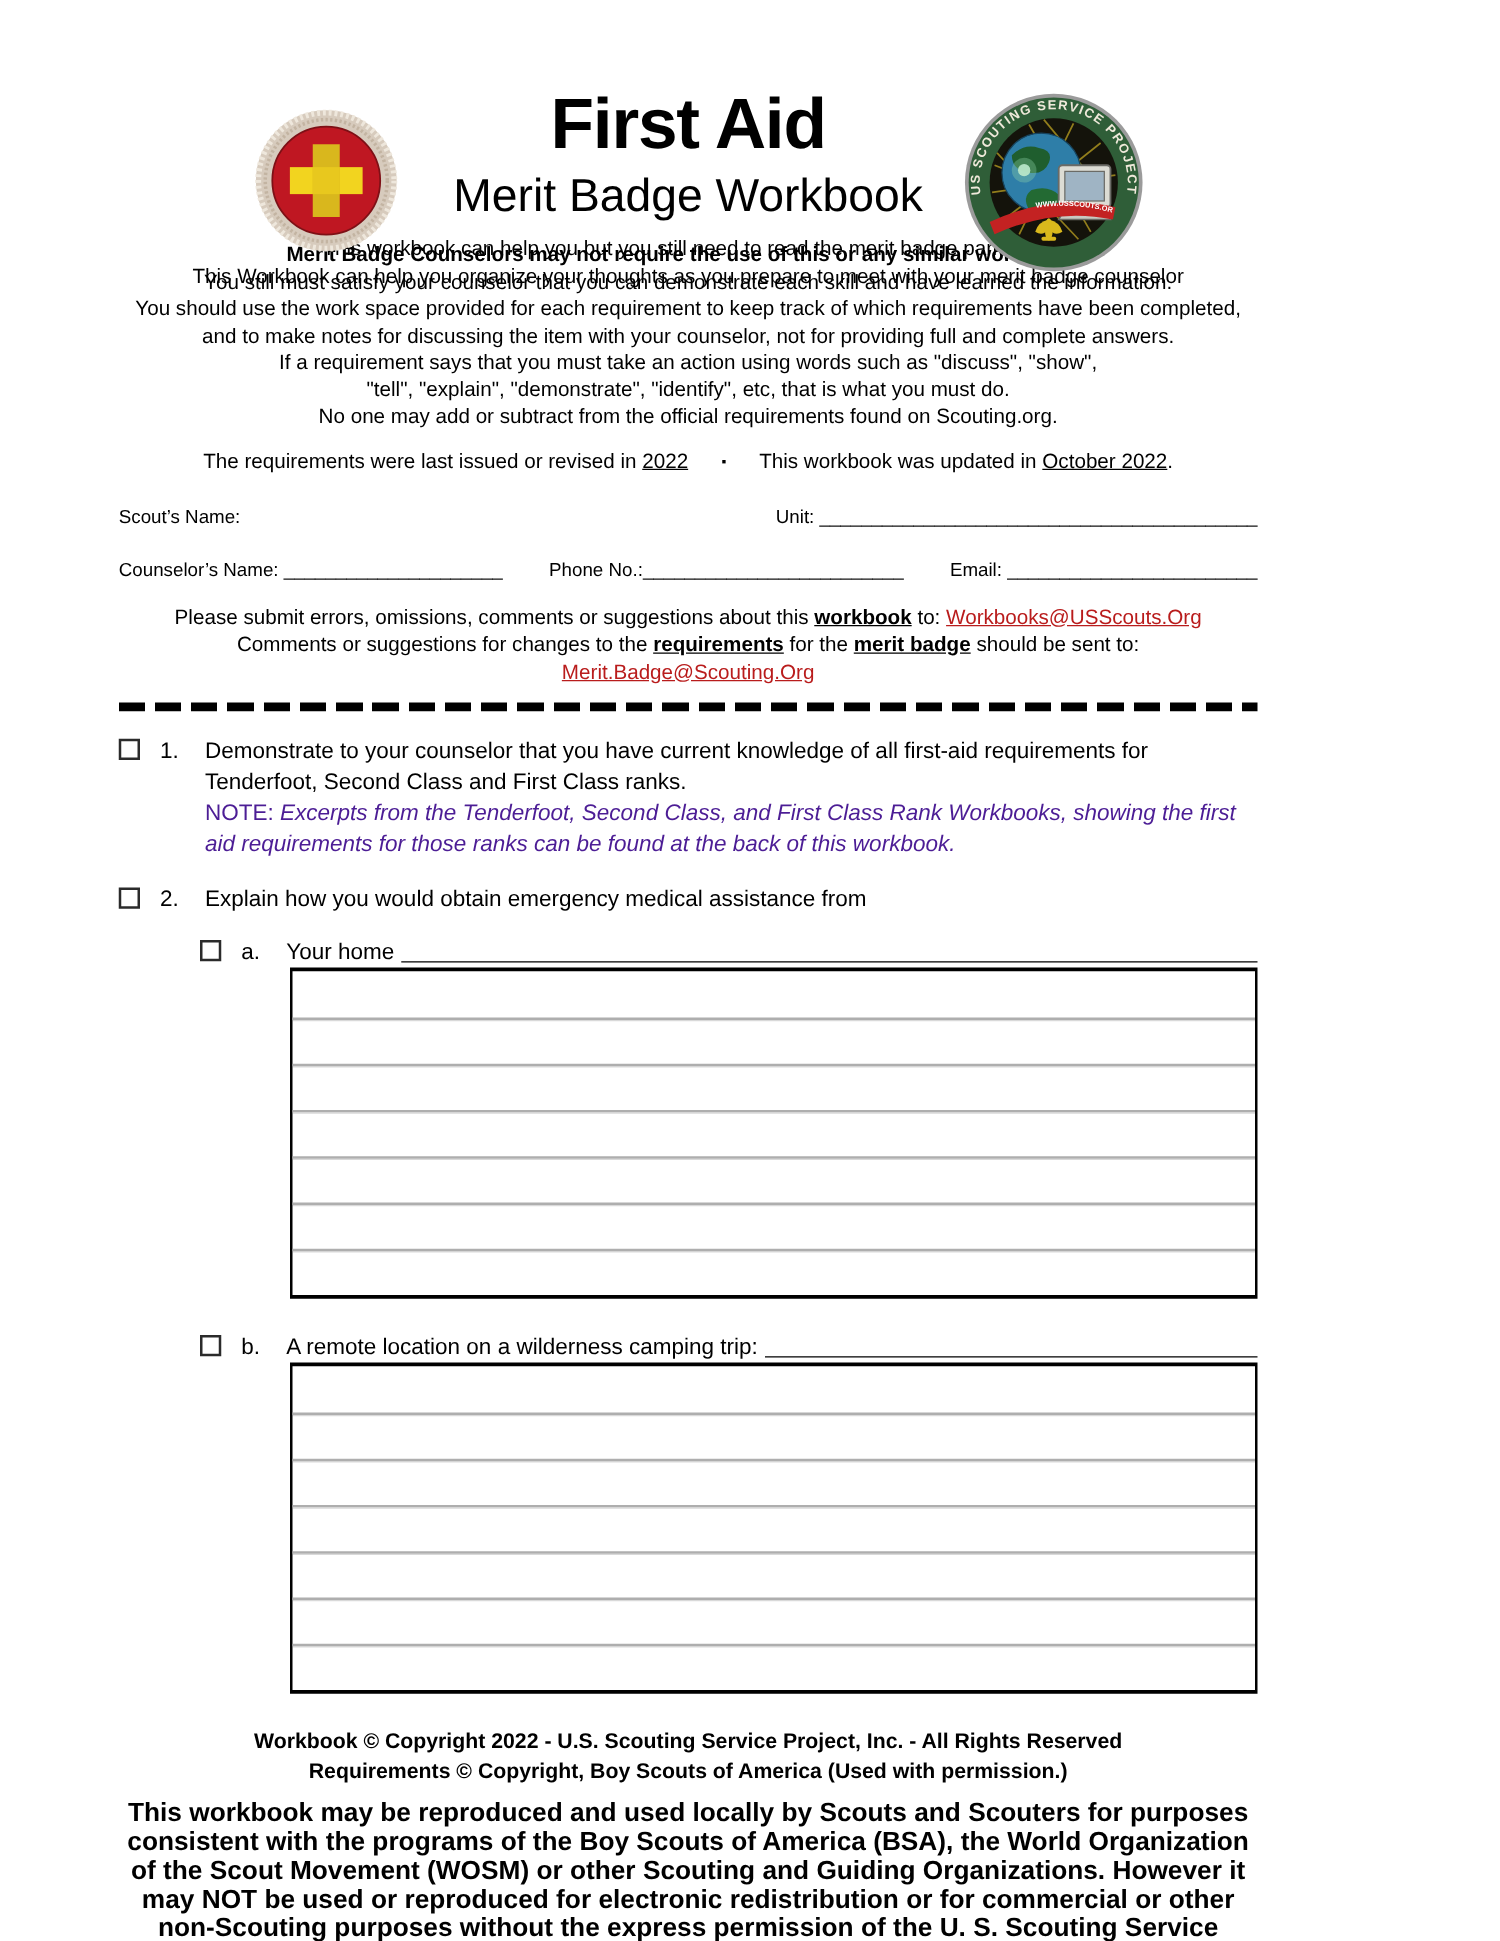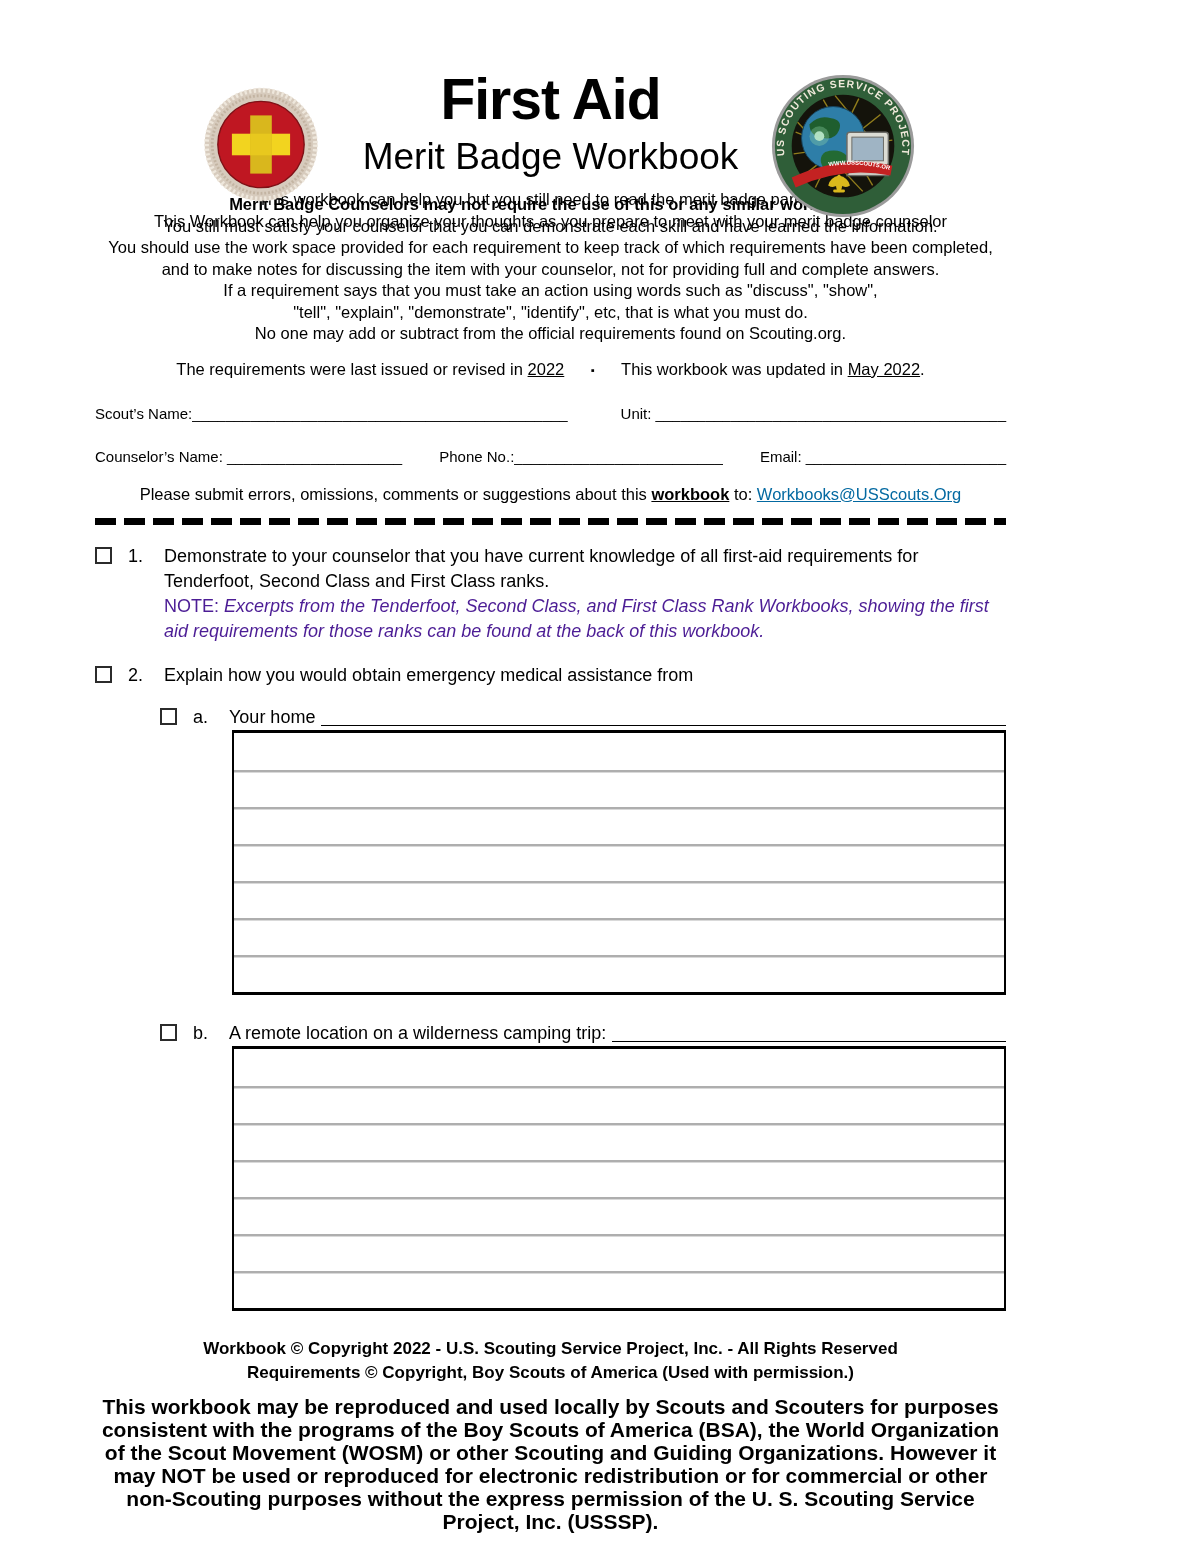--- a/index.html
+++ b/index.html
@@ -31,21 +31,21 @@
 
   
   .form-row { display:flex; margin-top:26px; font-size:15px; white-space:nowrap; }
   .form-row.second { justify-content:space-between; }
   .fld { letter-spacing:0; }
   .fill { color:#000; }
   .unit-group { margin-left:auto; }
 
   .submit-block { text-align:center; margin-top:18px; font-size:16.5px; line-height:22px; }
   .bu { font-weight:bold; text-decoration:underline; }
-  a.mail { color:#0369a1; text-decoration:underline; cursor:pointer; }
+  a.mail { color:#b91c1c; text-decoration:underline; cursor:pointer; }
 
   
   .divider {
     margin-top:13px; height:7px;
     background:repeating-linear-gradient(90deg,#000 0 21px,#fff 21px 29px);
   }
 
   
   .req { display:flex; align-items:flex-start; margin-top:19px; font-size:18px; line-height:25px; }
   .checkbox {
@@ -160,40 +160,42 @@
       <div>If a requirement says that you must take an action using words such as "discuss", "show",</div>
       <div>"tell", "explain", "demonstrate", "identify", etc, that is what you must do.</div>
       <div>No one may add or subtract from the official requirements found on Scouting.org.</div>
     </div>
 
     <div class="revision">
       <span>The requirements were last issued or revised in</span>
       <span class="u">2022</span>
       <span class="sep">▪</span>
       <span>This workbook was updated in</span>
-      <span class="u">May 2022</span><span>.</span>
+      <span class="u">October 2022</span><span>.</span>
     </div>
 
     <div class="form-row">
       <span class="fld">Scout’s Name:</span>
-        <span class="fill">_____________________________________________</span>
       <span class="unit-group">
         <span class="fld">Unit:</span>&nbsp;<span class="fill">__________________________________________</span>
       </span>
     </div>
 
     <div class="form-row second">
       <span><span class="fld">Counselor’s Name:</span>&nbsp;<span class="fill">_____________________</span></span>
       <span><span class="fld">Phone No.:</span><span class="fill">_________________________</span></span>
       <span><span class="fld">Email:</span>&nbsp;<span class="fill">________________________</span></span>
     </div>
 
     <div class="submit-block">
       <div>
         <span>Please submit errors, omissions, comments or suggestions about this </span><span class="bu">workbook</span><span> to: </span><a class="mail">Workbooks@USScouts.Org</a>
+      </div>
+      <div>
+        <span>Comments or suggestions for changes to the </span><span class="bu">requirements</span><span> for the </span><span class="bu">merit badge</span><span> should be sent to: </span><a class="mail">Merit.Badge@Scouting.Org</a>
       </div>
     </div>
 
     <div class="divider"></div>
 
     <div class="req">
       <div class="checkbox"></div>
       <div class="req-num">1.</div>
       <div class="req-body">
         <span>Demonstrate to your counselor that you have current knowledge of all first-aid requirements for Tenderfoot, Second Class and First Class ranks.</span>

